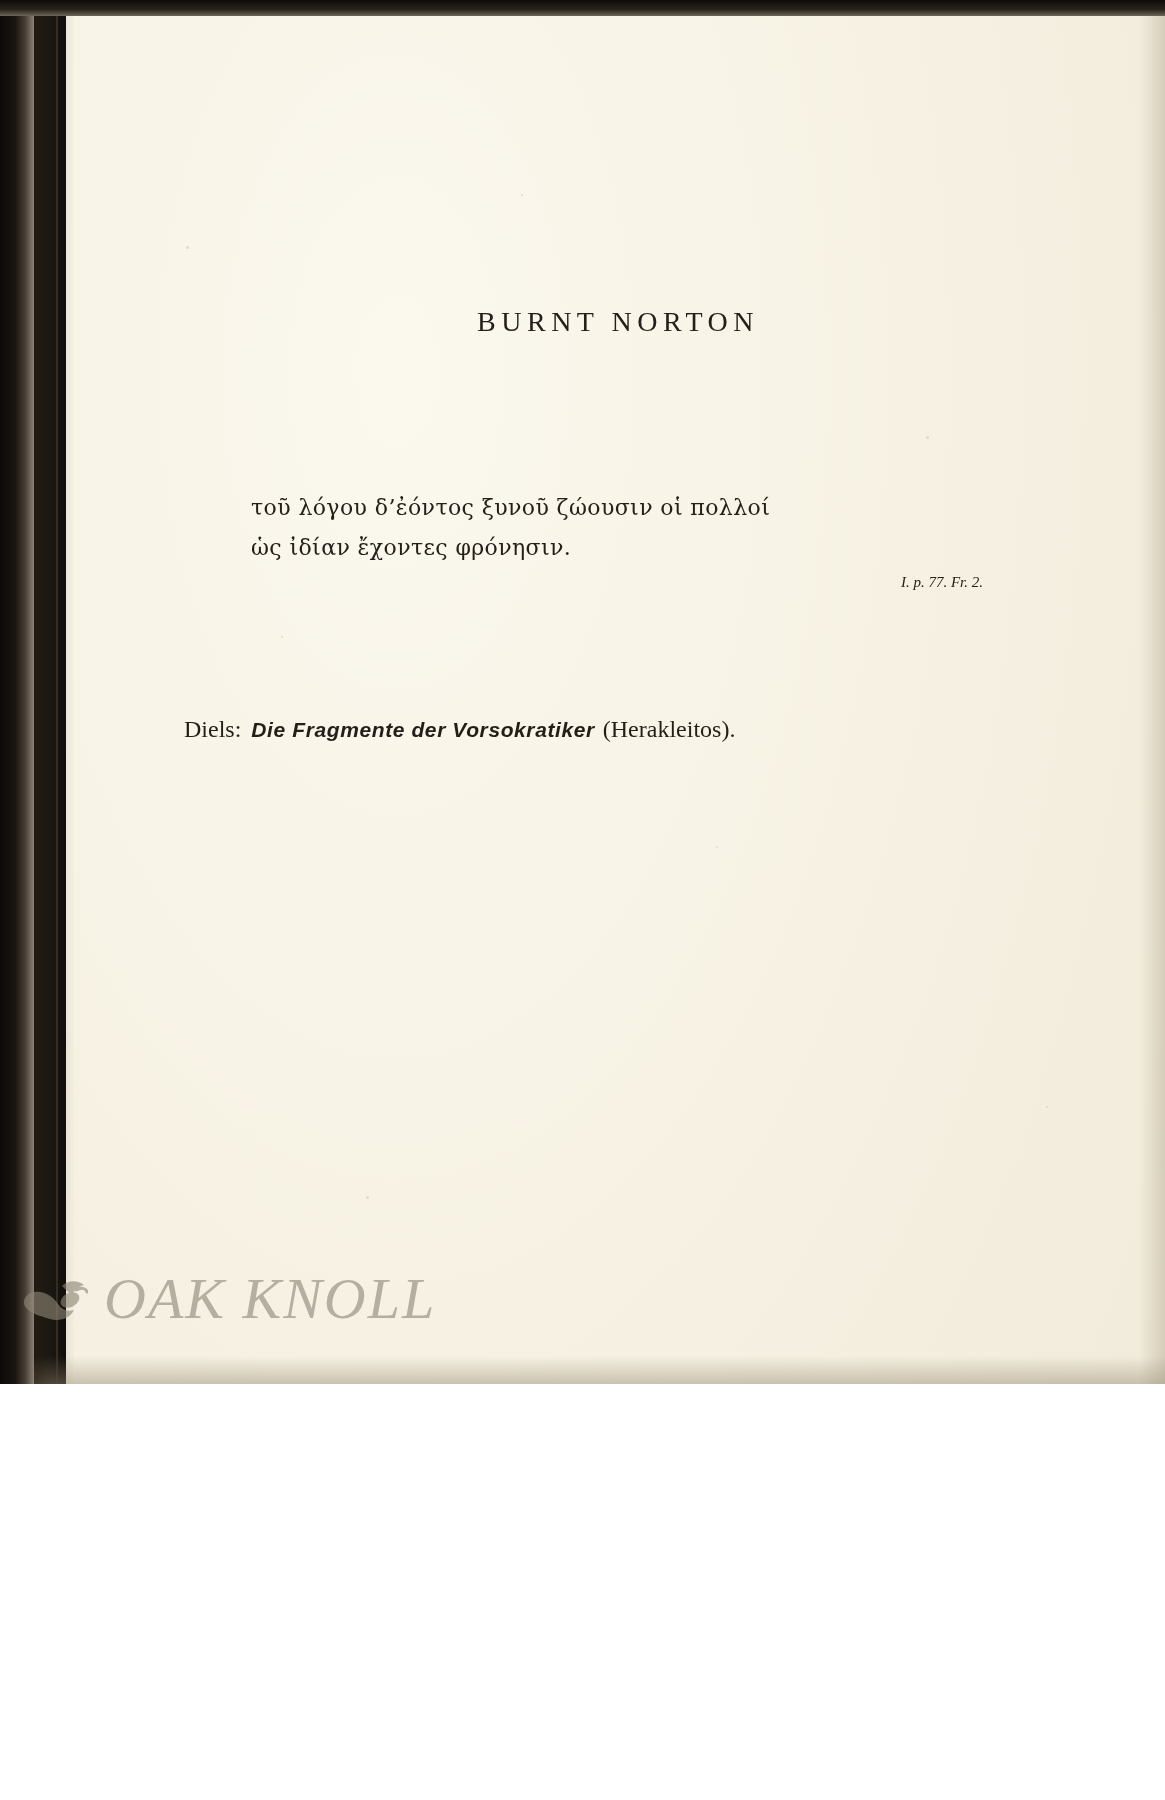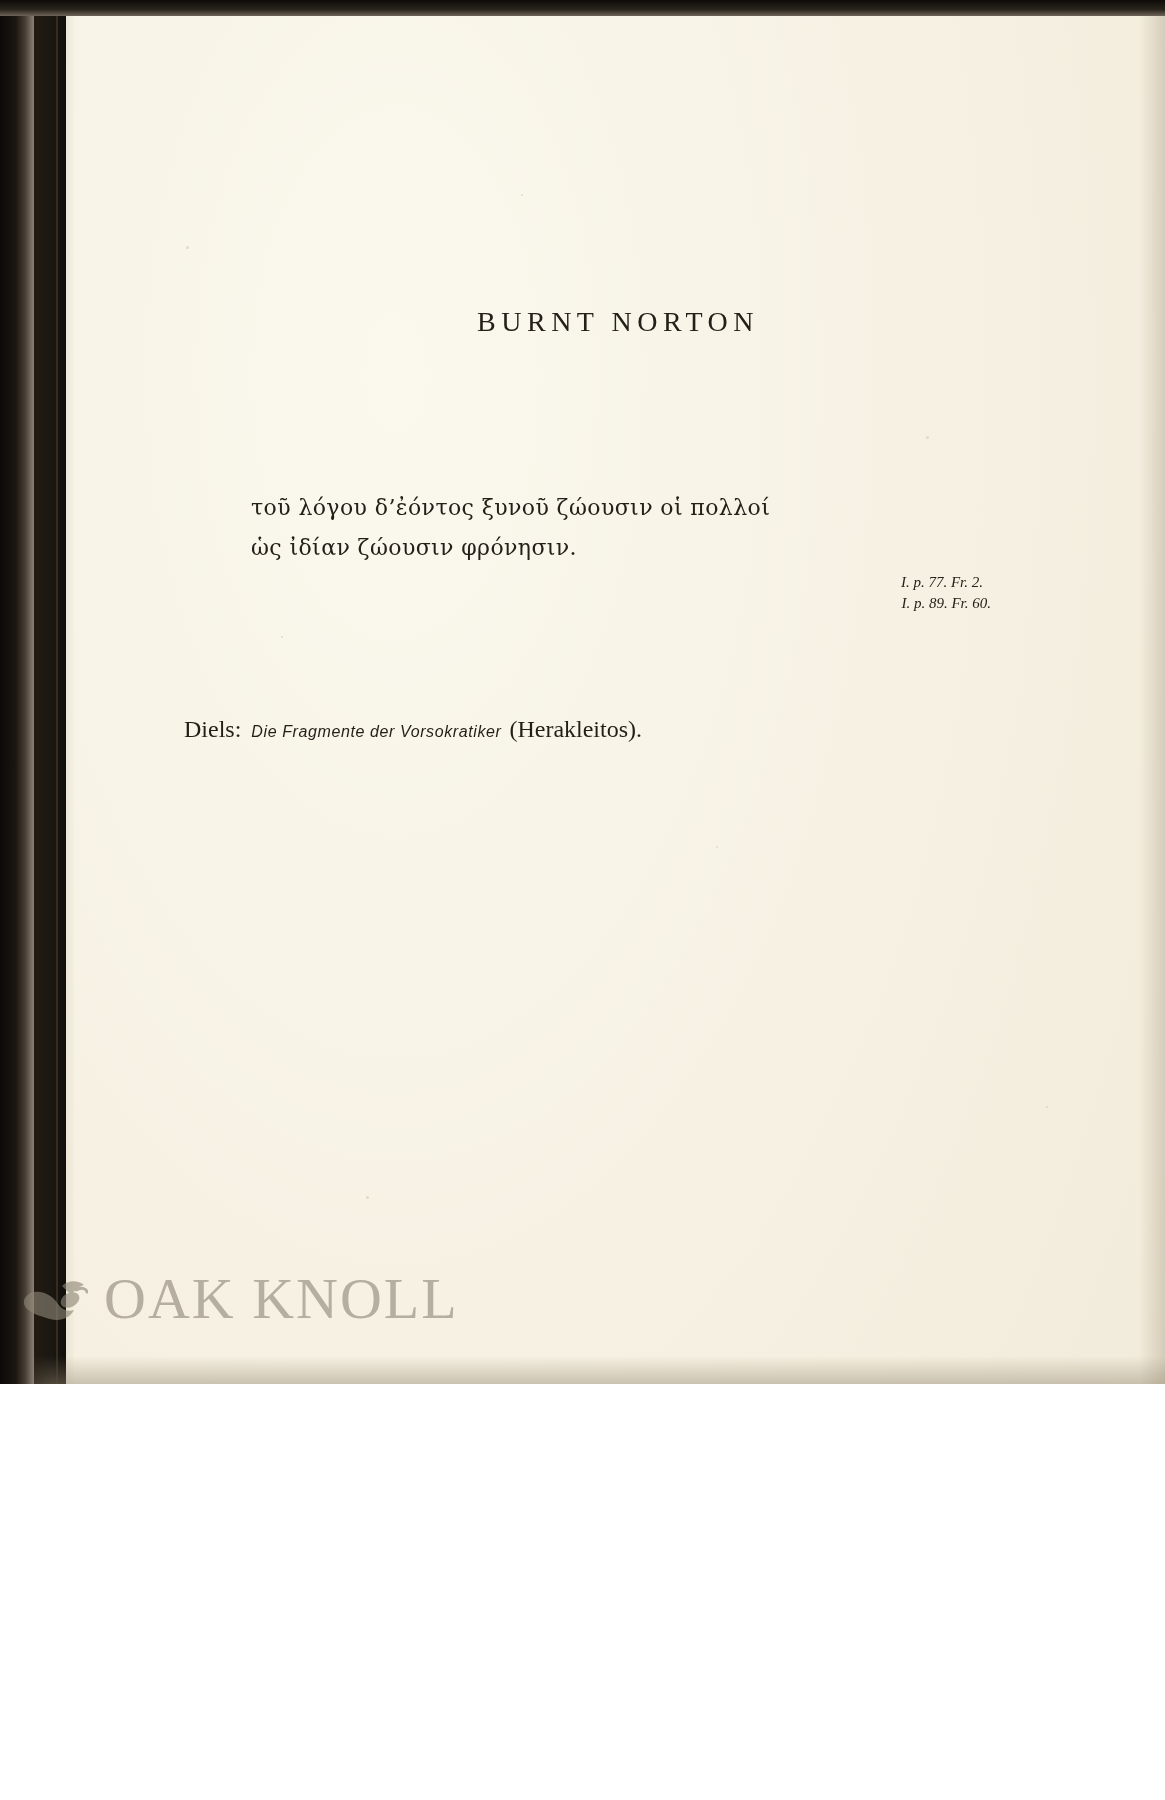--- a/index.html
+++ b/index.html
@@ -128,23 +128,24 @@
     top: 700px;
     width: 860px;
     font-size: 24px;
     color: #231e17;
     white-space: nowrap;
   }
   .attrib .name { font-family: "Liberation Serif", serif; }
   .attrib .work {
     font-family: "Liberation Sans", sans-serif;
     font-style: italic;
-    font-size: 16px;
+    font-size: 21px;
     letter-spacing: .6px;
     padding-left: 10px;
+    font-weight: bold;
   }
   .attrib .paren {
     font-family: Liberation Serif, serif;
     padding-left: 8px;
   }
 
   
   .watermark {
     position: absolute;
     left: 18px;
@@ -156,20 +157,21 @@
   }
   .wm-mark {
     width: 70px; height: 58px;
     position: relative;
   }
   .wm-text {
     font-family: "Liberation Serif", serif;
     font-size: 58px;
     letter-spacing: 2px;
     color: #8e8777;
+    font-style: italic;
   }
 </style>
 </head>
 <body>
 
 <div class="page">
 
   <div class="paper">
     <div class="speck" style="left:120px;  top:230px;  width:3px;  height:3px;"></div>
     <div class="speck" style="left:455px;  top:178px;  width:2px;  height:2px;"></div>
@@ -179,23 +181,22 @@
     <div class="speck" style="left:540px;  top:1450px; width:2px;  height:2px;"></div>
     <div class="speck" style="left:980px;  top:1090px; width:2px;  height:2px;"></div>
     <div class="speck" style="left:215px;  top:620px;  width:2px;  height:2px;"></div>
 
     <div class="content">
 
       <div class="title">BURNT NORTON</div>
 
       <div class="greek-block">
         <div class="greek-line">τοῦ λόγου δ’ἐόντος ξυνοῦ ζώουσιν οἱ πολλοί</div>
-        <div class="greek-line">ὡς ἰδίαν ζώουσιν φρόνησιν.</div>
+        <div class="greek-line">ὡς ἰδίαν ἔχοντες φρόνησιν.</div>
         <div class="cite">I. p. 77. Fr. 2.</div>
-        <div class="cite cite-2">I. p. 89. Fr. 60.</div>
       </div>
 
       <div class="attrib">
         <span class="name">Diels:</span><span class="work">Die Fragmente der Vorsokratiker</span><span class="paren">(Herakleitos).</span>
       </div>
 
     </div>
   </div>
 
   <div class="edge-right"></div>

